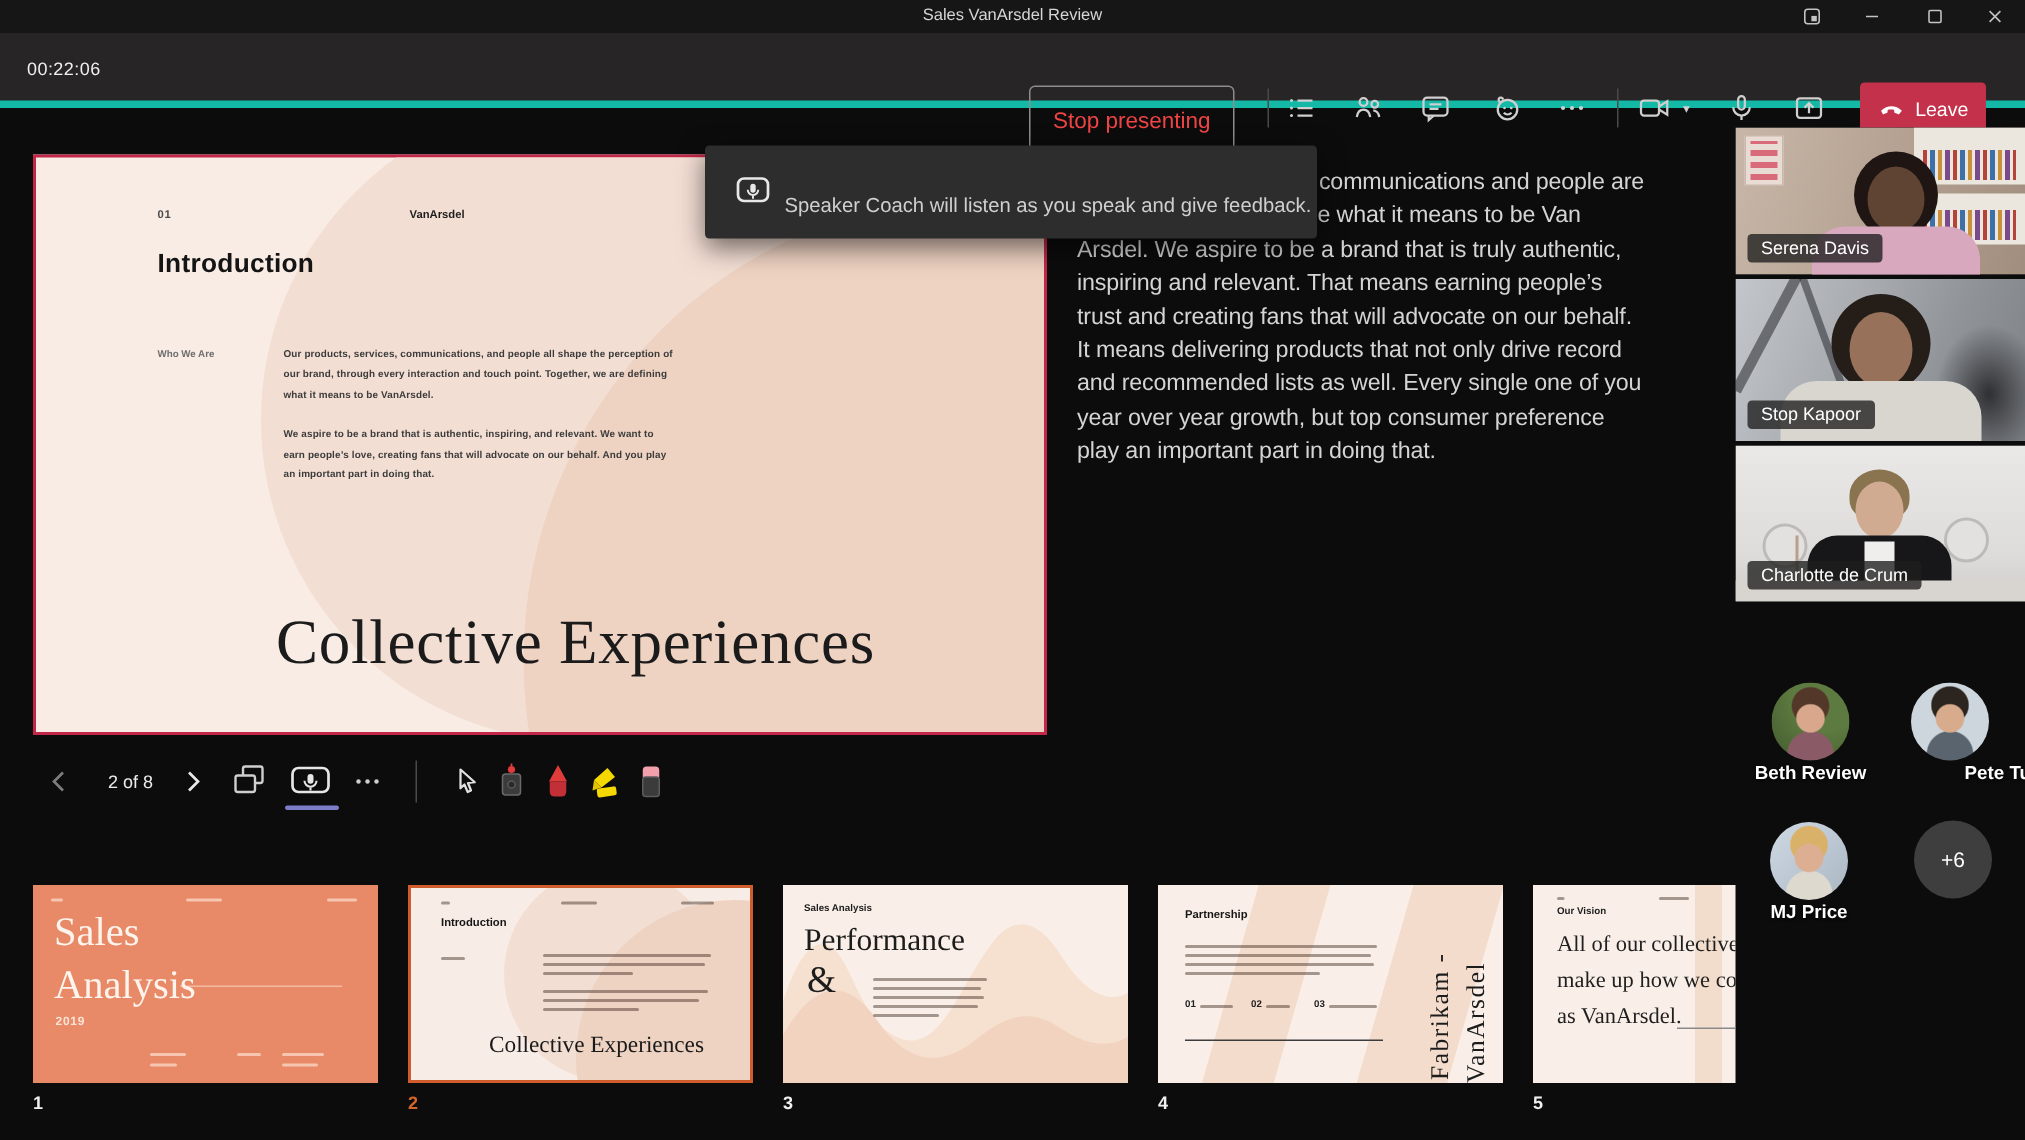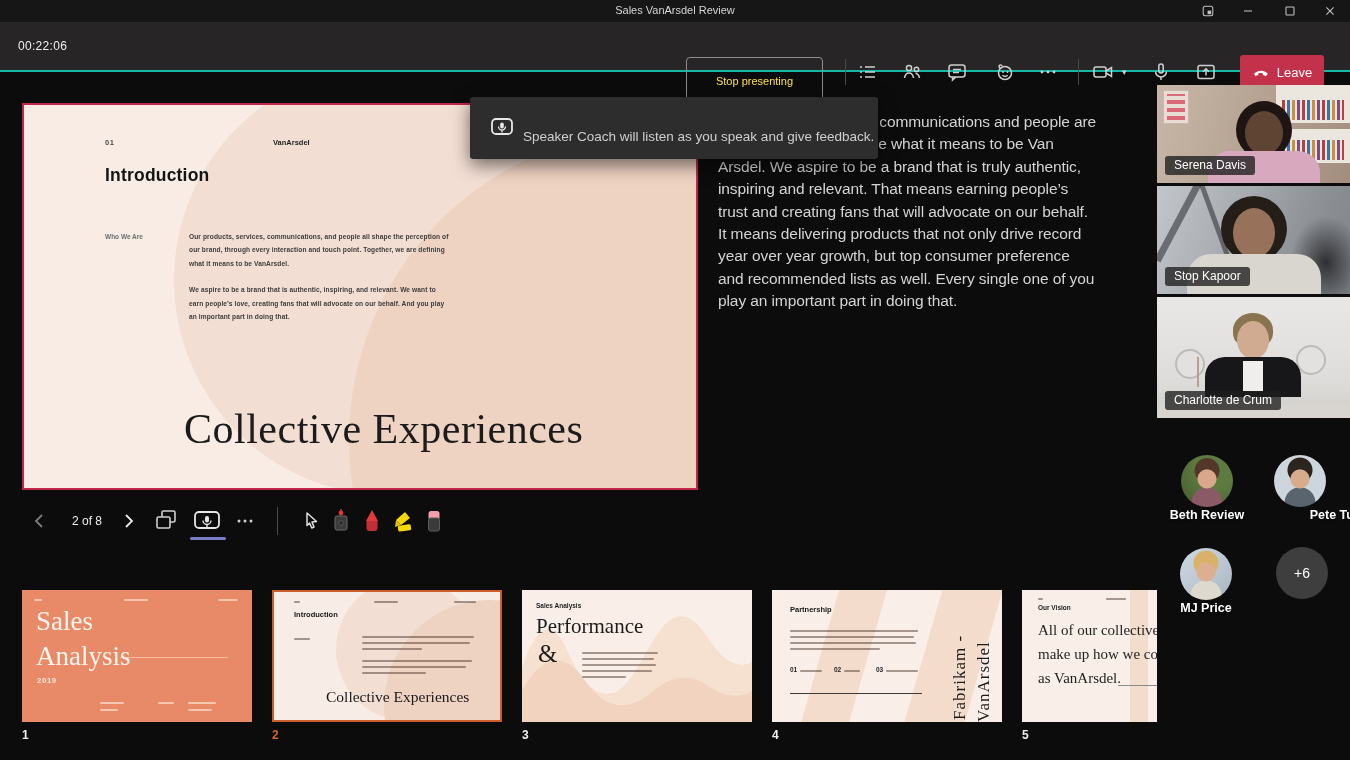--- a/index.html
+++ b/index.html
@@ -10,24 +10,24 @@
     -webkit-font-smoothing: antialiased;
   }
   
   #titlebar { position:absolute; top:0; left:0; width:1350px; height:22px; background:#171616; }
   #window-title { position:absolute; top:4px; left:0; width:100%; text-align:center; font-size:11px; color:#d6d6d6; }
   .win-btn { position:absolute; top:3px; width:16px; height:16px; display:flex; align-items:center; justify-content:center; }
   #win-popout{ left:1200px; } #win-min{ left:1240px; } #win-max{ left:1282px; } #win-close{ left:1322px; }
   .win-btn svg { stroke:#c4c4c4; fill:none; stroke-width:1.3; }
 
   
-  #toolbar { position:absolute; top:22px; left:0; width:1350px; height:50px; background:#272525; border-bottom:2px solid #14b8a6; }
+  #toolbar { position:absolute; top:22px; left:0; width:1350px; height:50px; background:#272525; border-bottom:5px solid #14b8a6; }
   #timer { position:absolute; left:18px; top:17px; font-size:12px; color:#f0f0f0; letter-spacing:.3px; }
   #stop-presenting { position:absolute; left:686px; top:35px; width:137px; height:47px; border:1px solid #8d8d8d; border-radius:4px;
-    background:transparent; color:#fde047; font-size:11px; font-family:"Liberation Sans",sans-serif; display:flex; align-items:center; justify-content:center; }
+    background:transparent; color:#ef4444; font-size:15px; font-family:"Liberation Sans",sans-serif; display:flex; align-items:center; justify-content:center; }
   .tb-divider { position:absolute; top:37px; width:1px; height:26px; background:#4a4a4a; }
   .tb-icon { position:absolute; top:39px; width:22px; height:22px; }
   .tb-icon svg { stroke:#cfcfcf; fill:none; stroke-width:1.5; width:22px; height:22px; }
   #cam-caret { position:absolute; left:1122px; top:45px; font-size:9px; color:#cfcfcf; }
   #leave-btn { position:absolute; left:1240px; top:33px; width:84px; height:34px; background:#c4314b; border-radius:3px;
     display:flex; align-items:center; justify-content:center; gap:7px; color:#fff; font-size:13px; }
   #leave-btn svg { width:18px; height:18px; }
 
   
   #main-slide { position:absolute; left:22px; top:103px; width:676px; height:387px; border:2px solid #c22749; background:#f8ece5; overflow:hidden; }
@@ -110,21 +110,21 @@
   #thumb-5 { left:1022px; }
   #t5-band { position:absolute; left:108px; top:0; width:18px; height:132px; background:#f2dccc; }
   #t5-heading { position:absolute; left:16px; top:14px; font-size:6.5px; font-weight:bold; color:#1c1c1c; }
   .t5-line { position:absolute; left:16px; font-family:"Liberation Serif",serif; font-size:15px; color:#1f1f1f; white-space:nowrap; }
   #t5-underline { position:absolute; left:96px; top:95px; width:46px; height:1px; background:#8a8a8a; }
 
   
   .video-tile { position:absolute; left:1157px; width:193px; overflow:hidden; background:#222; }
   #tile-serena { top:85px; height:98px; }
   #tile-aadi   { top:186px; height:108px; }
-  #tile-charlotte { top:297px; height:121px;text-decoration:underline; }
+  #tile-charlotte { top:297px; height:104px;text-decoration:underline; }
   .name-chip { position:absolute; left:8px; bottom:8px; background:rgba(30,30,30,.78); border-radius:3px;
     padding:2px 9px 3px; font-size:12px; color:#fff; white-space:nowrap; }
   .person { position:absolute; }
   .p-hair, .p-head, .p-torso { position:absolute; }
 
   #scene-serena { position:absolute; inset:0; background:linear-gradient(105deg,#c8b7a8 0%,#b3a091 55%,#a18e7e 100%); }
   .shelf { position:absolute; right:0; width:74px; background:#ece7de; }
   #shelf-1 { top:0; height:38px; } #shelf-2 { top:44px; height:34px; }
   .books { position:absolute; left:6px; right:6px; bottom:3px; height:20px;
     background:repeating-linear-gradient(90deg,#b4433a 0 3px,#ece7de 3px 5px,#3d6fa8 5px 8px,#ece7de 8px 10px,#c98f3a 10px 13px,#ece7de 13px 15px,#7a4a8a 15px 18px,#ece7de 18px 20px); }
@@ -371,22 +371,22 @@
     </div>
   </div>
 
   <div id="notes">
     <div class="nline">Our products, services, communications and people are</div>
     <div class="nline">all things that help define what it means to be Van</div>
     <div class="nline">Arsdel. We aspire to be a brand that is truly authentic,</div>
     <div class="nline">inspiring and relevant. That means earning people’s</div>
     <div class="nline">trust and creating fans that will advocate on our behalf.</div>
     <div class="nline">It means delivering products that not only drive record</div>
+    <div class="nline">and recommended lists as well. Every single one of you</div>
     <div class="nline">year over year growth, but top consumer preference</div>
-    <div class="nline">and recommended lists as well. Every single one of you</div>
     <div class="nline">play an important part in doing that.</div>
   </div>
 
   <div id="toast">
     <div id="toast-icon">
       <svg viewBox="0 0 24 24">
           <rect x="2" y="3" width="20" height="15" rx="4" fill="none" stroke="#e8e8e8" stroke-width="1.8"></rect>
           <rect x="10.2" y="6.5" width="3.6" height="6" rx="1.8" fill="#e8e8e8"></rect>
           <path d="M8.5 10.5a3.5 3.5 0 0 0 7 0" fill="none" stroke="#e8e8e8" stroke-width="1.3"></path>
           <line x1="12" y1="14.5" x2="12" y2="16.5" stroke="#e8e8e8" stroke-width="1.3"></line>

